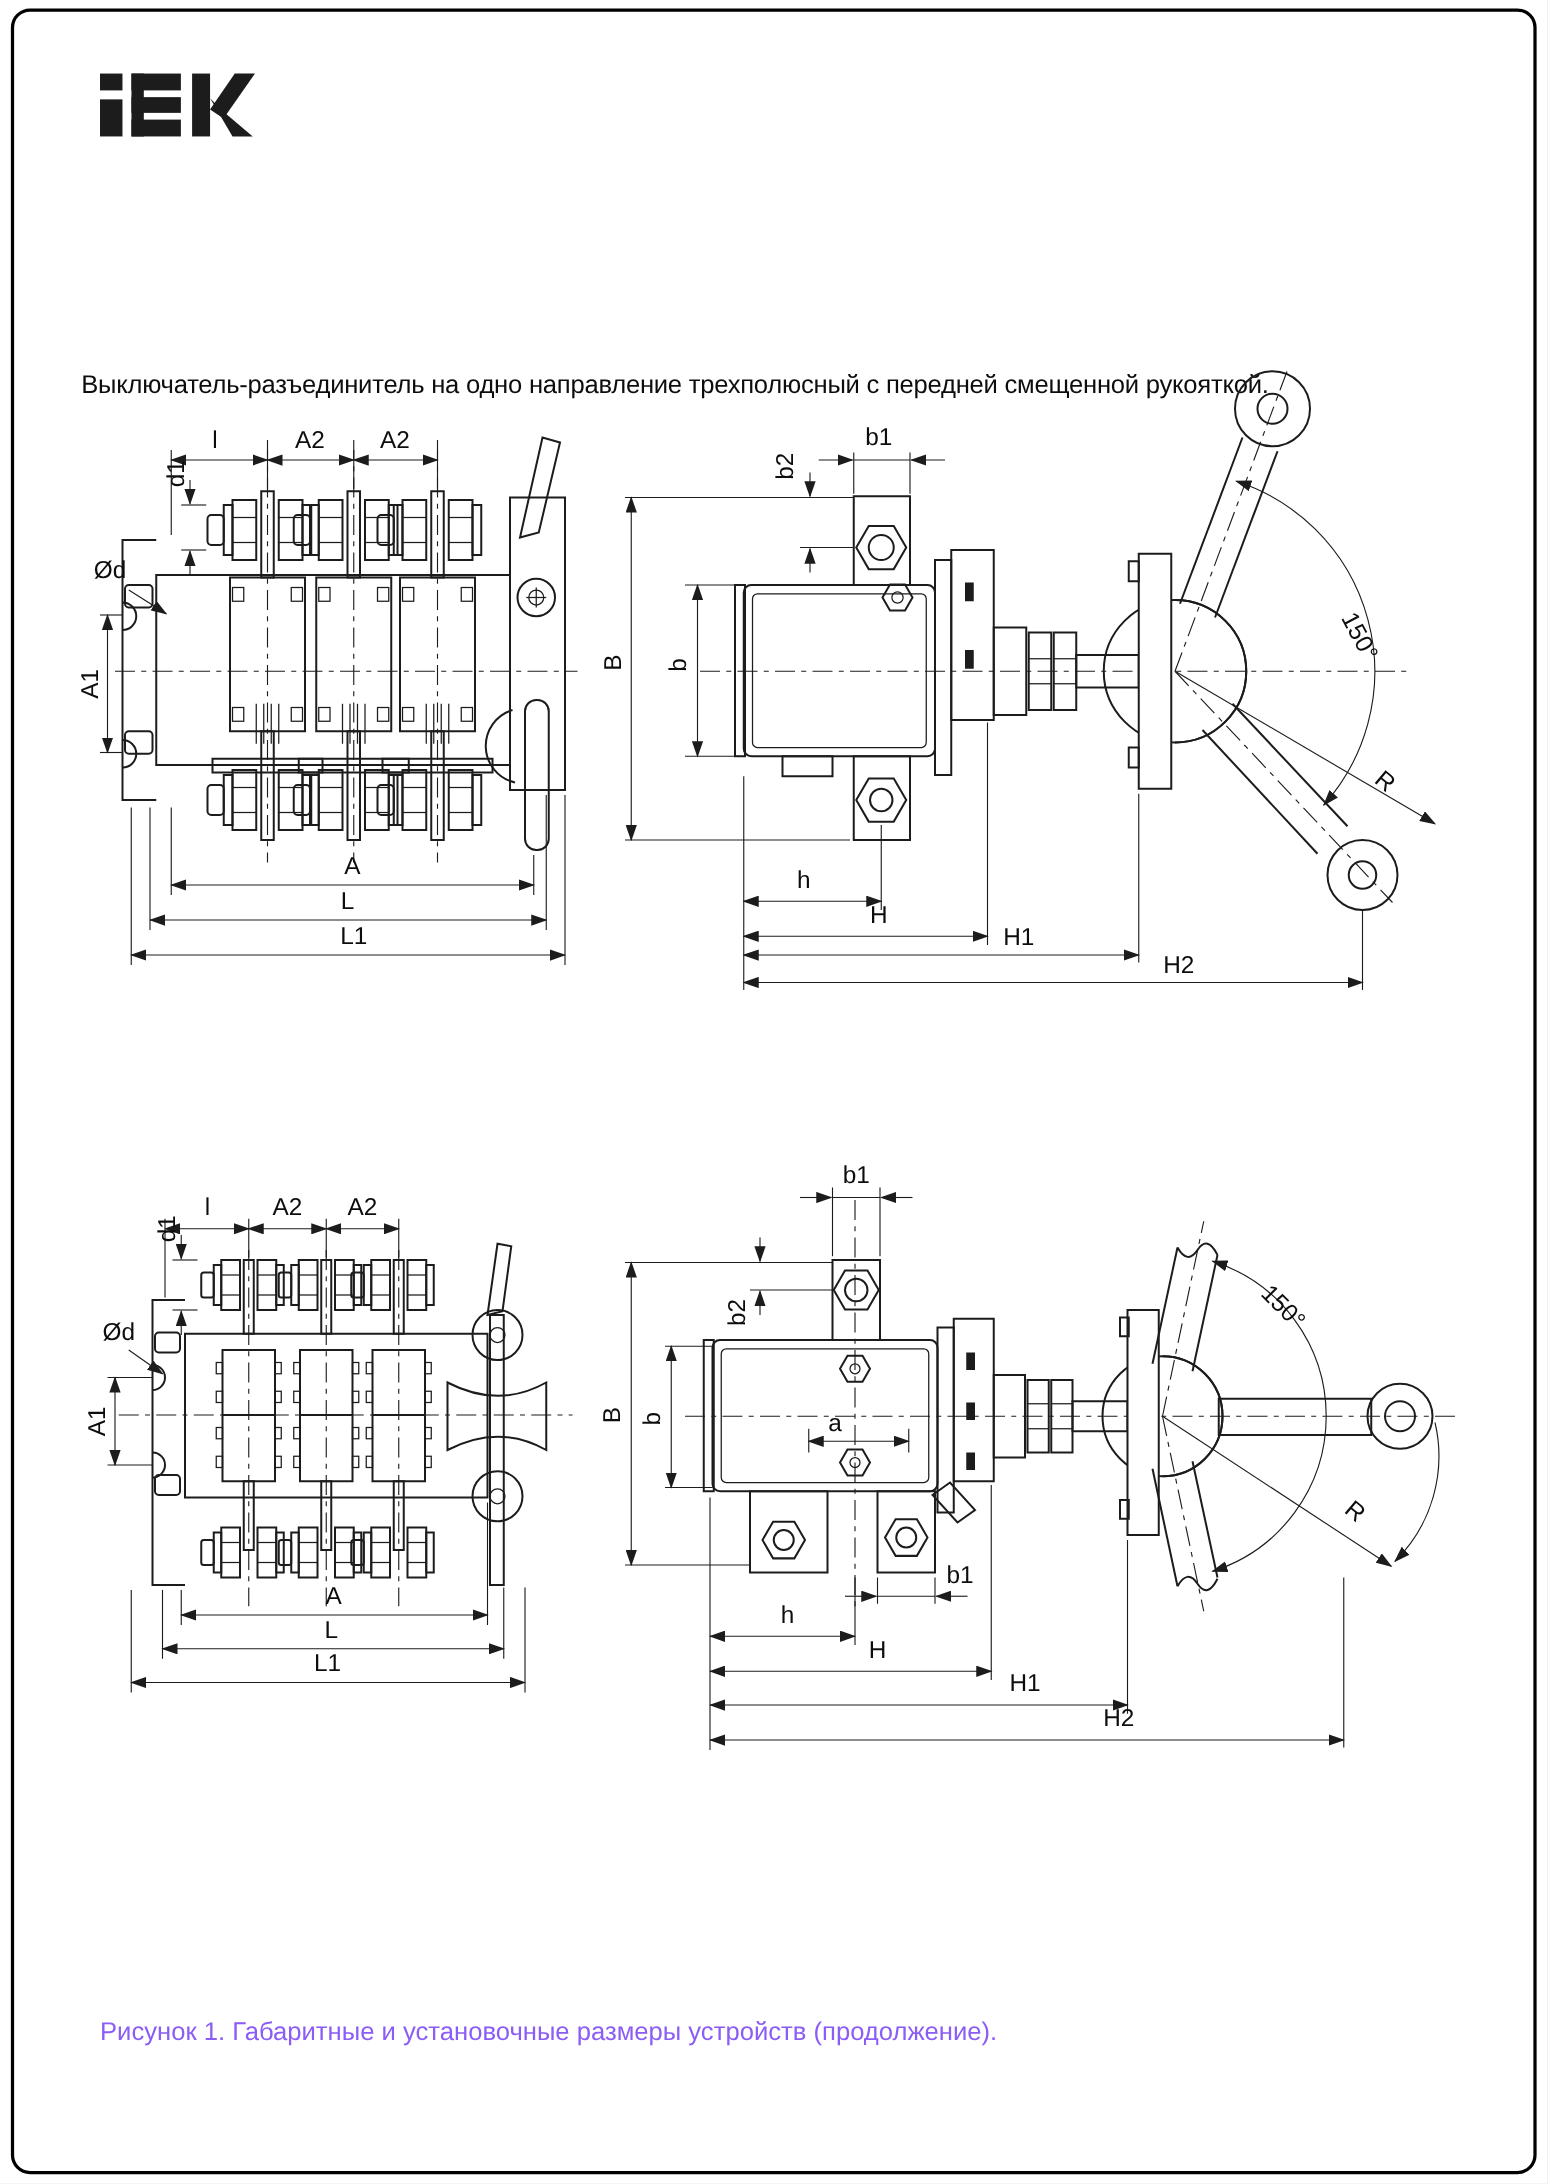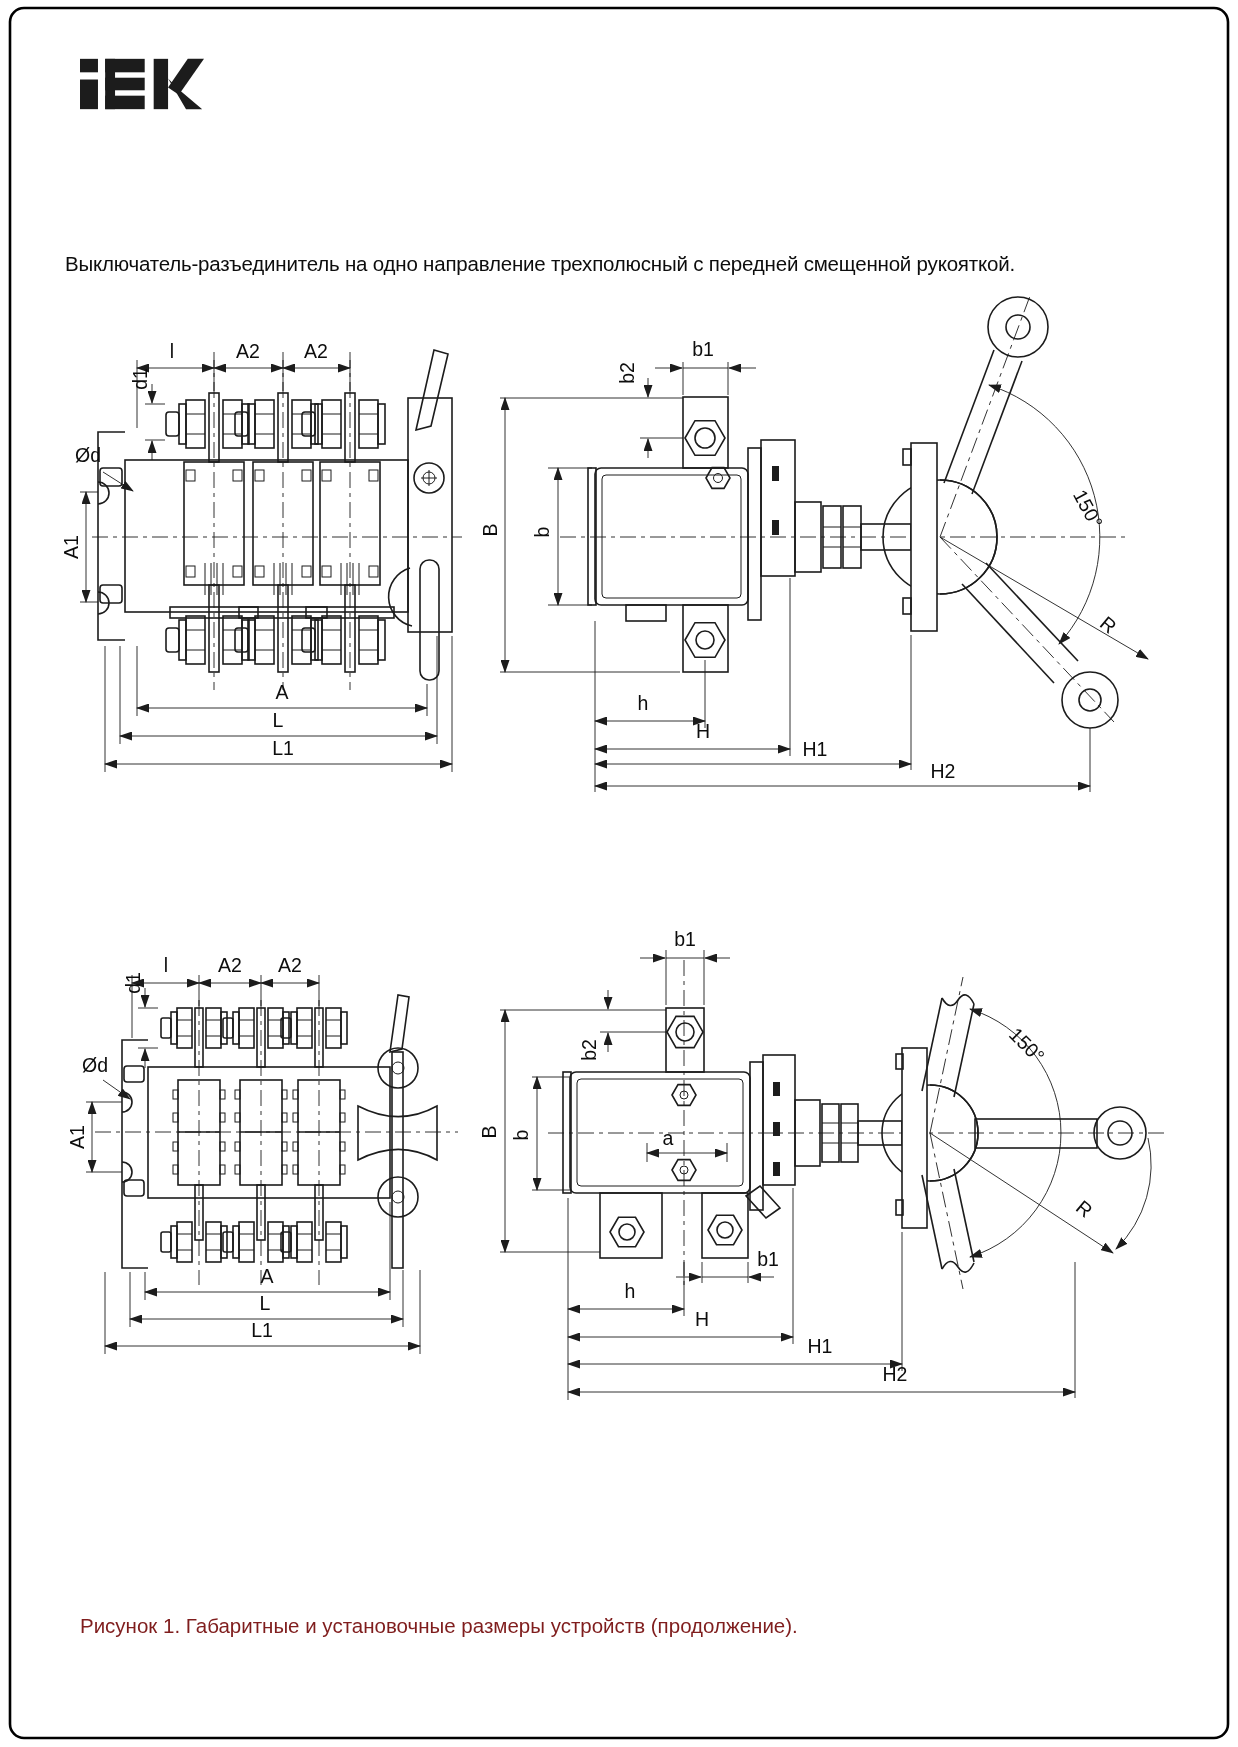--- a/index.html
+++ b/index.html
@@ -2,24 +2,24 @@
 <html><head>
 <meta charset="utf-8">
 <style>
   html,body{margin:0;padding:0;background:#e8e8e8;}
   .page{position:relative;width:1238px;height:1747px;background:#ffffff;overflow:hidden;
         font-family:"Liberation Sans",sans-serif;color:#111;}
   .art{position:absolute;left:0;top:0;width:1238px;height:1747px;}
   .logo{position:absolute;left:80px;top:56px;width:124px;height:56px;}
   .sr{position:absolute;width:1px;height:1px;overflow:hidden;clip-path:inset(50%);}
   .title{position:absolute;font-size:20.5px;line-height:1.25;white-space:nowrap;
-         letter-spacing:-0.2px;color:#0d0d0d;}
+         letter-spacing:-0.2px;color:#0d0d0d;margin-top:44px;}
   .t1{left:65px;top:251px;}
   .t2{left:75px;top:866px;}
-  .caption{position:absolute;left:80px;top:1614px;font-size:20.5px;color:#7f1d1d;}
+  .caption{position:absolute;left:80px;top:1614px;font-size:20.5px;color:#8b5cf6;}
   
   .frame{stroke:#000;stroke-width:2.6;fill:none;}
   .s{stroke:#1c1c1c;stroke-width:1.6;fill:none;stroke-linejoin:miter;stroke-linecap:butt;}
   .t{stroke:#1c1c1c;stroke-width:1;fill:none;}
   .d{stroke:#1c1c1c;stroke-width:0.9;fill:none;}
   .cl{stroke:#1c1c1c;stroke-width:0.9;fill:none;stroke-dasharray:16 5 4 5;}
   .sf{stroke:#1c1c1c;stroke-width:1.6;fill:#ffffff;}
   .blk{fill:#1c1c1c;stroke:none;}
   text.lbl{font-family:"Liberation Sans",sans-serif;font-size:19.5px;fill:#0d0d0d;}
 </style>

